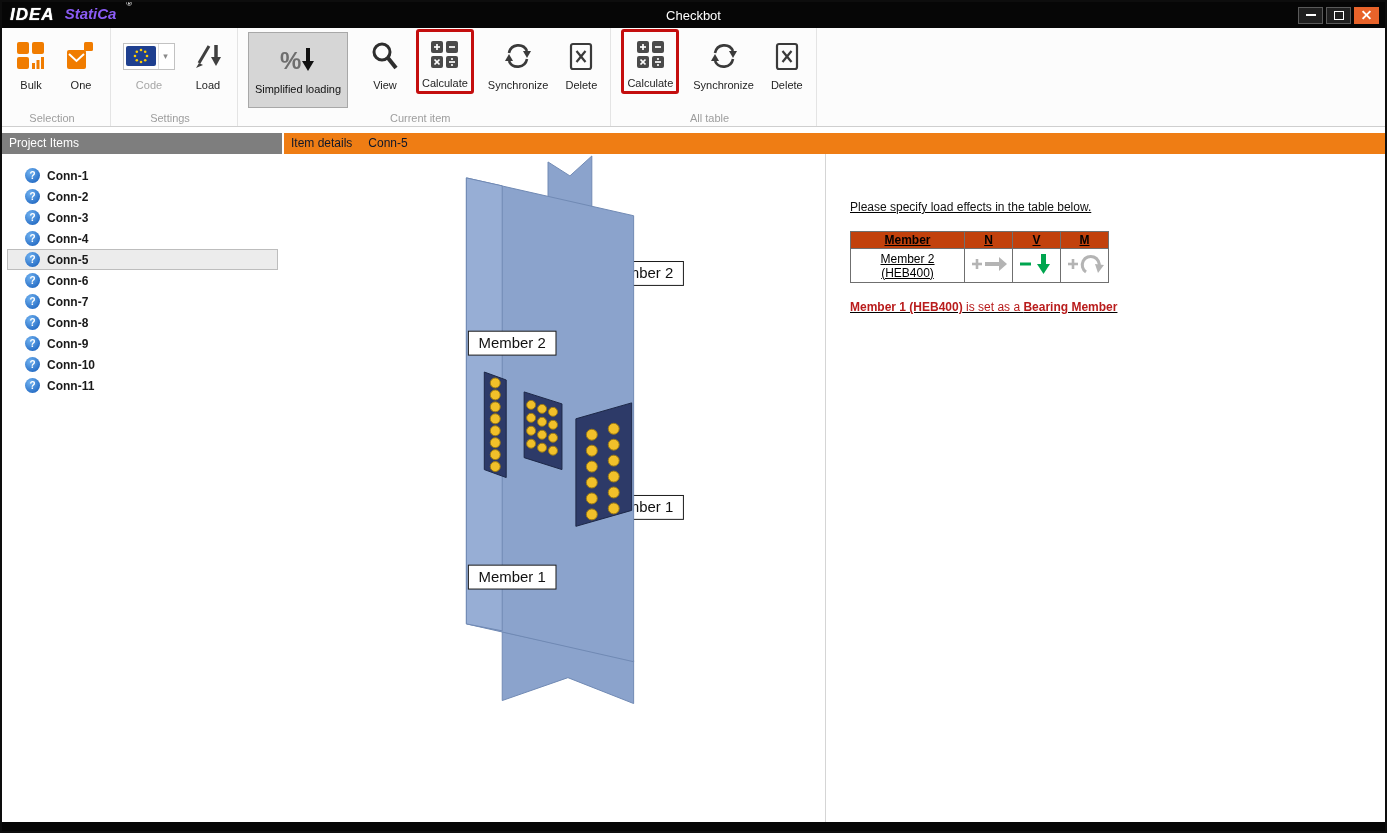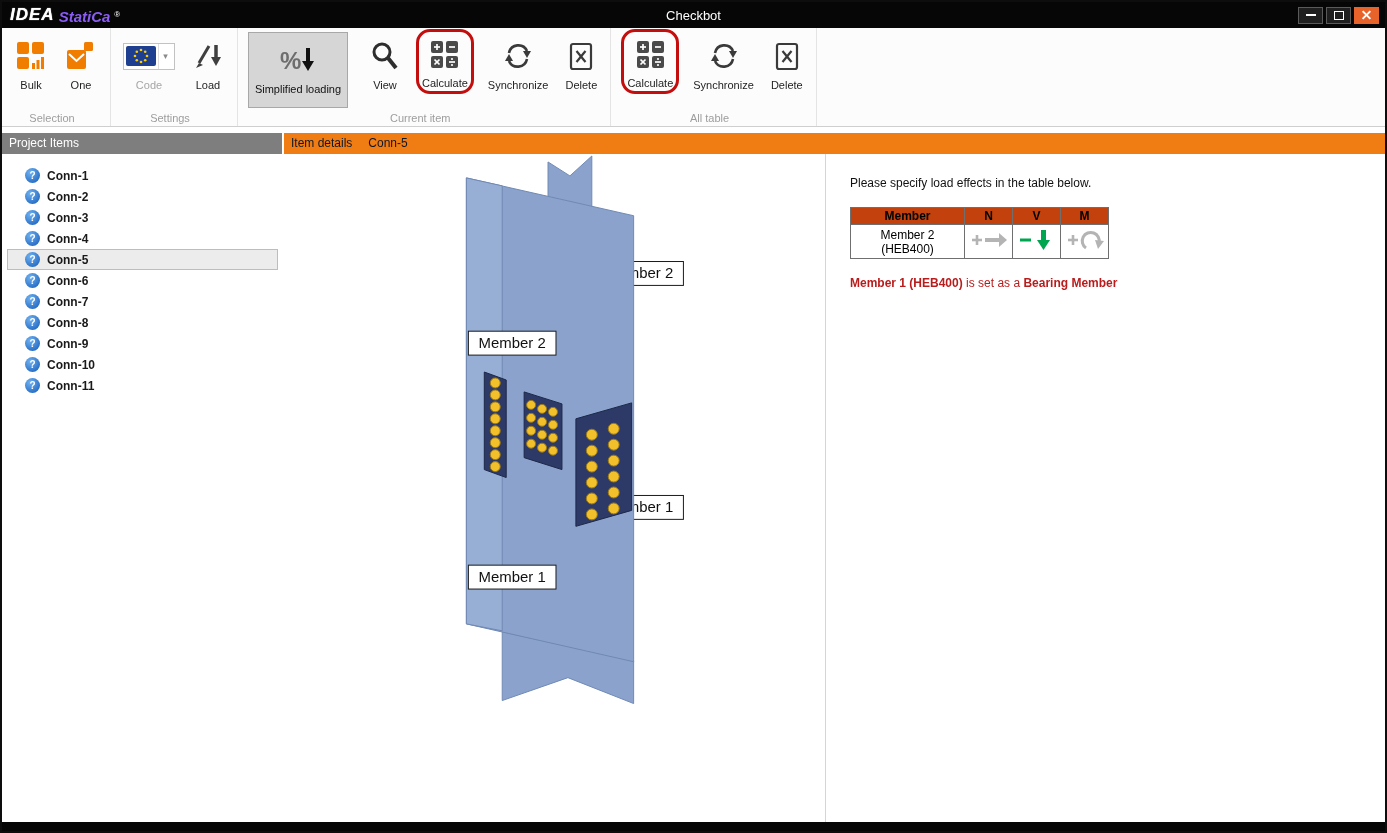--- a/index.html
+++ b/index.html
@@ -1,21 +1,21 @@
 <!DOCTYPE html>
 <html><head>
 <meta charset="utf-8">
 <style>
   * { margin:0; padding:0; box-sizing:border-box; }
   html,body { width:1387px; height:833px; font-family:"Liberation Sans", sans-serif; background:#444; }
   .window { position:relative; width:1387px; height:833px; border:2px solid #0d0d0d; background:#fff; display:flex; flex-direction:column; overflow:hidden; }
 
   
   .titlebar { height:26px; background:#060606; color:#fff; display:flex; align-items:center; position:relative; flex:0 0 auto; }
-  .brand { display:flex; align-items:flex-end; padding-left:8px; gap:4px; }
+  .brand { display:flex; align-items:flex-start; padding-left:8px; gap:10px; }
   .brand-idea { font-style:italic; font-weight:bold; font-size:17px; letter-spacing:1px; color:#fff; text-shadow:0 0 1px #fff; }
   .brand-statica { font-style:italic; font-weight:bold; font-size:15px; color:#8b5cf6; }
   .brand-reg { font-size:8px; vertical-align:super; position:relative; top:-6px; }
   .win-title { position:absolute; left:0; right:0; text-align:center; font-size:13px; color:#fff; pointer-events:none; }
   .win-controls { margin-left:auto; display:flex; gap:3px; padding-right:6px; }
   .wc { width:25px; height:17px; display:flex; align-items:center; justify-content:center; border:1px solid #5a5a5a; background:#1f1f1f; position:relative; cursor:pointer; }
   .wc-min::after { content:""; width:10px; height:2px; background:#fff; }
   .wc-max::after { content:""; width:8px; height:7px; border:1.5px solid #fff; }
   .wc-close { background:#E8632A; border-color:#E8632A; }
   .wc-close::before, .wc-close::after { content:""; position:absolute; width:11px; height:2px; background:#fff; }
@@ -24,21 +24,21 @@
 
   
   .ribbon { height:99px; background:#FCFCFC; border-bottom:1px solid #CFCFCF; display:flex; flex:0 0 auto; }
   .rgroup { position:relative; border-right:1px solid #E4E4E4; padding:4px 10px 16px 10px; }
   .rgroup-label { position:absolute; bottom:2px; left:0; right:8px; text-align:center; font-size:11px; color:#9d9d9d; }
   .rbuttons { display:flex; gap:12px; align-items:flex-start; }
   .rbtn { display:flex; flex-direction:column; align-items:center; min-width:38px; padding:2px 2px; cursor:pointer; }
   .rbtn .icon { height:44px; display:flex; align-items:center; justify-content:center; }
   .rbtn .lbl { font-size:11px; color:#1e1e1e; margin-top:1px; white-space:nowrap; }
   .rbtn.disabled .lbl { color:#a6a6a6; }
-  .rbtn.hl { border:3px solid #C40E0E; border-radius:14px; padding:0 3px 2px 3px; margin-top:-3px; }
+  .rbtn.hl { border:3px solid #C40E0E; border-radius:3px; padding:0 3px 2px 3px; margin-top:-3px; }
   .bigbtn { width:100px; height:76px; background:#D6D6D6; border:1px solid #A8A8A8; display:flex; flex-direction:column; align-items:center; justify-content:center; cursor:pointer; margin-right:6px; }
   .bigbtn .lbl { font-size:11px; color:#111; margin-top:4px; }
   .codebox { width:52px; height:27px; border:1px solid #C2C2C2; background:#fff; display:flex; align-items:center; }
   .codebox .chev { width:14px; text-align:center; color:#8a8a8a; font-size:9px; border-left:1px solid #DDD; height:100%; display:flex; align-items:center; justify-content:center; }
 
   
   .headers-row { display:flex; height:21px; margin-top:6px; flex:0 0 auto; }
   .proj-header { width:280px; background:#7E7E7E; color:#fff; font-size:12px; line-height:21px; padding-left:7px; margin-right:2px; }
   .item-header { flex:1; background:#EF7D14; color:#0f172a; font-size:12px; line-height:21px; padding-left:7px; display:flex; gap:16px; }
 
@@ -46,21 +46,21 @@
   .content-row { flex:1; display:flex; min-height:0; }
   .sidebar { width:278px; background:#fff; padding-top:11px; }
   .sideitem { height:21px; display:flex; align-items:center; gap:7px; padding-left:17px; margin:0 2px 0 5px; border:1px solid transparent; cursor:pointer; }
   .sideitem.selected { background:#ECECEC; border:1px solid #BDBDBD; }
   .qicon { width:15px; height:15px; border-radius:50%; background:radial-gradient(circle at 35% 30%, #6FB1F0, #1159B8); color:#fff; font-size:10px; font-weight:bold; display:flex; align-items:center; justify-content:center; flex:0 0 auto; }
   .sideitem .txt { font-size:12px; font-weight:bold; color:#1a1a1a; }
 
   .viewport { width:546px; border-right:1px solid #D5D5D5; background:#fff; position:relative; }
   .viewport svg { display:block; }
 
-  .rightpanel { flex:1; background:#fff; padding:22px 0 0 24px; }
+  .rightpanel { flex:1; background:#fff; padding:46px 0 0 24px;text-decoration:underline; }
   .instruction { font-size:12px; color:#111; }
   table.loads { border-collapse:collapse; margin-top:17px; }
   table.loads th, table.loads td { border:1px solid #6F6F6F; font-size:12px; }
   table.loads th { background:#c2410c; font-weight:bold; height:17px; padding:0 4px; }
   table.loads td { height:34px; text-align:center; }
   td.member-cell { width:114px; text-align:left; padding:0 4px; font-weight:normal; }
   td.icon-cell { width:48px; }
   .note { margin-top:17px; font-size:12px; color:#b91c1c; }
   .note b { font-weight:bold; }
 

